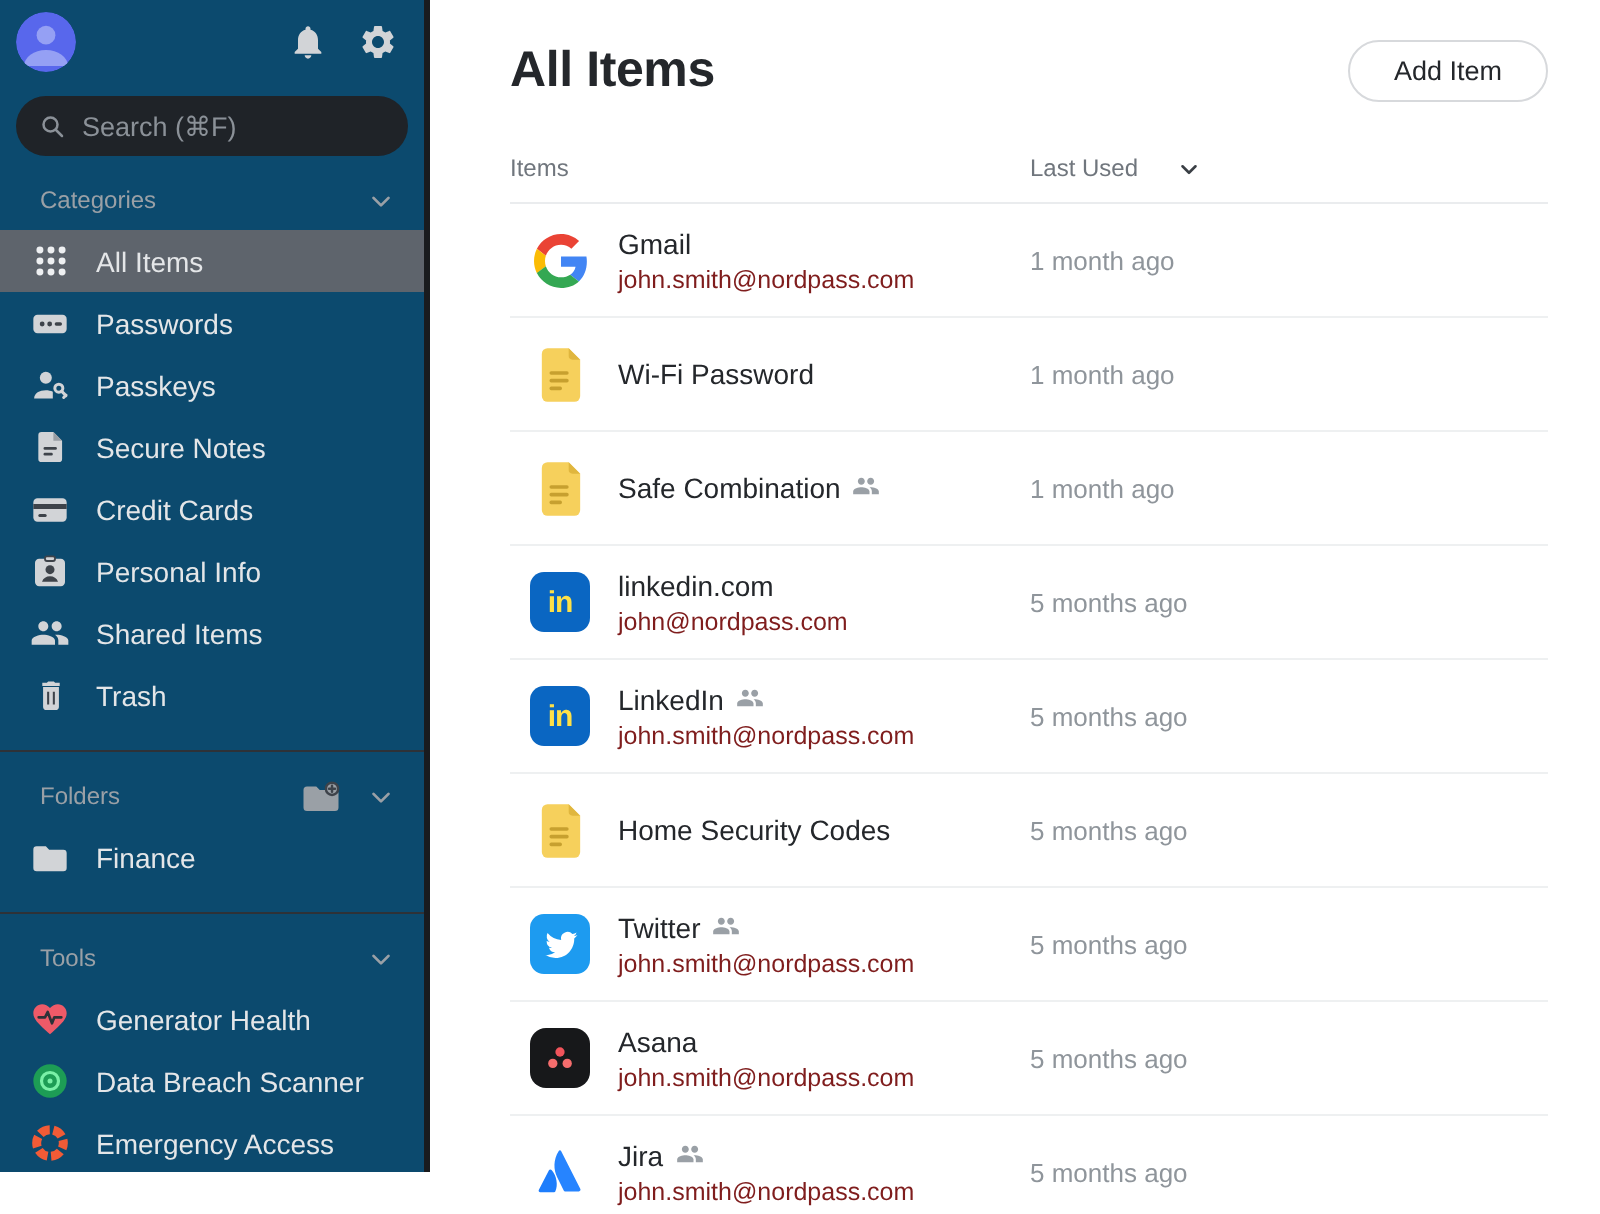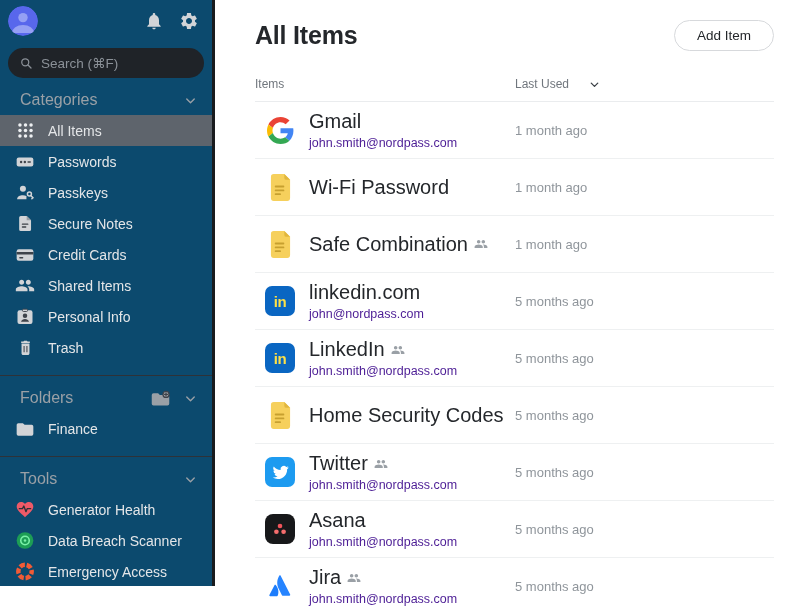--- a/index.html
+++ b/index.html
@@ -13,21 +13,21 @@
   .avatar { width:30px; height:30px; border-radius:50%; overflow:hidden; cursor:pointer; flex:none; }
   .sb-top-spacer { flex:1; }
   .sb-topicon { width:22px; height:22px; margin-left:13px; cursor:pointer;
                 display:flex; align-items:center; justify-content:center; }
   .searchbar { margin:12px 8px 0; height:30px; background:#1f2328; border-radius:15px;
                display:flex; align-items:center; padding:0 11px; gap:7px; flex:none; }
   .searchbar input { flex:1; min-width:0; background:transparent; border:none; outline:none;
                      color:#cfd2d6; font-size:13.5px; font-family:inherit; }
   .searchbar input::placeholder { color:#8b9198; }
   .section-head { display:flex; align-items:center; padding:0 14px 0 20px; margin-top:11px;
-                  height:22px; color:#9aa0a6; font-size:16px; flex:none; }
+                  height:22px; color:#9aa0a6; font-size:12px; flex:none; }
   .sh-spacer { flex:1; }
   .sh-ico { display:flex; align-items:center; margin-left:12px; cursor:pointer; }
   .nav { margin-top:4px; }
   .nav-item { display:flex; align-items:center; gap:13px; height:31px; padding:0 12px 0 15px;
               font-size:14px; color:#e4e6e8; cursor:pointer; white-space:nowrap; }
   .nav-item.active { background:#5e646c; }
   .nav-ico { width:20px; height:20px; display:flex; align-items:center; justify-content:center; flex:none; }
   .sb-divider { height:1px; background:#2e3238; margin-top:12px; flex:none; }
 
   
@@ -39,22 +39,22 @@
              border-radius:16px; font-size:13.5px; color:#24272b; font-family:inherit; cursor:pointer; }
   .thead { display:flex; align-items:center; margin-top:26px; padding-bottom:10px;
            border-bottom:1px solid #eaecee; font-size:12px; color:#70767d; flex:none; }
   .th-title { width:260px; }
   .th-last { display:flex; align-items:center; gap:19px; cursor:pointer; }
   .row { display:flex; align-items:center; height:57px; border-bottom:1px solid #eef0f1;
          padding-left:10px; cursor:pointer; flex:none; }
   .row-ico { width:30px; height:30px; margin-right:14px; flex:none;
              display:flex; align-items:center; justify-content:center; }
   .row-main { width:206px; }
-  .row-title { display:flex; align-items:center; gap:6px; font-size:20px; color:#24272b; font-weight:500; }
-  .row-sub { font-size:12.5px; color:#4c1d95; margin-top:3px; }
+  .row-title { display:flex; align-items:flex-start; gap:6px; font-size:14px; color:#24272b; font-weight:500; }
+  .row-sub { font-size:12.5px; color:#7f1d1d; margin-top:3px; }
   .row-date { font-size:13px; color:#8f959b; }
   .badge { width:30px; height:30px; border-radius:7px; display:flex; align-items:center;
            justify-content:center; color:#fde047; font-weight:700; font-size:15px; letter-spacing:-0.5px; }
 </style>
 </head>
 <body>
 
 <div class="sidebar">
   <div class="sb-top">
     <div class="avatar">
@@ -151,36 +151,36 @@
           <svg viewBox="0 0 24 24" width="20" height="20">
             <rect x="2" y="5" width="20" height="14" rx="2.5" fill="#d2d4d7"></rect>
             <rect x="2" y="8.4" width="20" height="3" fill="#3e434a"></rect>
             <rect x="5" y="14.4" width="5" height="1.8" rx=".9" fill="#3e434a"></rect>
           </svg>
         </span>
         <span>Credit Cards</span>
       </div>
       <div class="nav-item">
         <span class="nav-ico">
-          <svg viewBox="0 0 24 24" width="21" height="21">
-            <path fill="#d2d4d7" d="M16 11c1.66 0 2.99-1.34 2.99-3S17.66 5 16 5c-1.66 0-3 1.34-3 3s1.34 3 3 3zm-8 0c1.66 0 2.99-1.34 2.99-3S9.66 5 8 5C6.34 5 5 6.34 5 8s1.34 3 3 3zm0 2c-2.33 0-7 1.17-7 3.5V19h14v-2.5c0-2.33-4.67-3.5-7-3.5zm8 0c-.29 0-.62.02-.97.05 1.16.84 1.97 1.97 1.97 3.45V19h6v-2.5c0-2.33-4.67-3.5-7-3.5z"></path>
-          </svg>
-        </span>
-        <span>Shared Items</span>
-      </div>
-      <div class="nav-item">
-        <span class="nav-ico">
           <svg viewBox="0 0 24 24" width="20" height="20">
             <rect x="3" y="4" width="18" height="16.5" rx="2.5" fill="#d2d4d7"></rect>
             <rect x="9" y="2.6" width="6" height="2.8" rx="1.2" fill="#d2d4d7" stroke="#3e434a" stroke-width="1.1"></rect>
             <circle cx="12" cy="10.6" r="2.7" fill="#3e434a"></circle>
             <path d="M7.2 17.8c.7-2.2 2.6-3.3 4.8-3.3s4.1 1.1 4.8 3.3z" fill="#3e434a"></path>
           </svg>
         </span>
         <span>Personal Info</span>
+      </div>
+      <div class="nav-item">
+        <span class="nav-ico">
+          <svg viewBox="0 0 24 24" width="21" height="21">
+            <path fill="#d2d4d7" d="M16 11c1.66 0 2.99-1.34 2.99-3S17.66 5 16 5c-1.66 0-3 1.34-3 3s1.34 3 3 3zm-8 0c1.66 0 2.99-1.34 2.99-3S9.66 5 8 5C6.34 5 5 6.34 5 8s1.34 3 3 3zm0 2c-2.33 0-7 1.17-7 3.5V19h14v-2.5c0-2.33-4.67-3.5-7-3.5zm8 0c-.29 0-.62.02-.97.05 1.16.84 1.97 1.97 1.97 3.45V19h6v-2.5c0-2.33-4.67-3.5-7-3.5z"></path>
+          </svg>
+        </span>
+        <span>Shared Items</span>
       </div>
       <div class="nav-item">
         <span class="nav-ico">
           <svg viewBox="0 0 24 24" width="19" height="19">
             <path fill="#d2d4d7" d="M7 19.5c0 1.1.9 2 2 2h6c1.1 0 2-.9 2-2V7H7v12.5zM17.5 4.3h-2.9l-.8-.8h-3.6l-.8.8H6.5v2h11v-2z"></path>
             <path d="M10.2 10v8M13.8 10v8" stroke="#3e434a" stroke-width="1.3"></path>
           </svg>
         </span>
         <span>Trash</span>
       </div>

